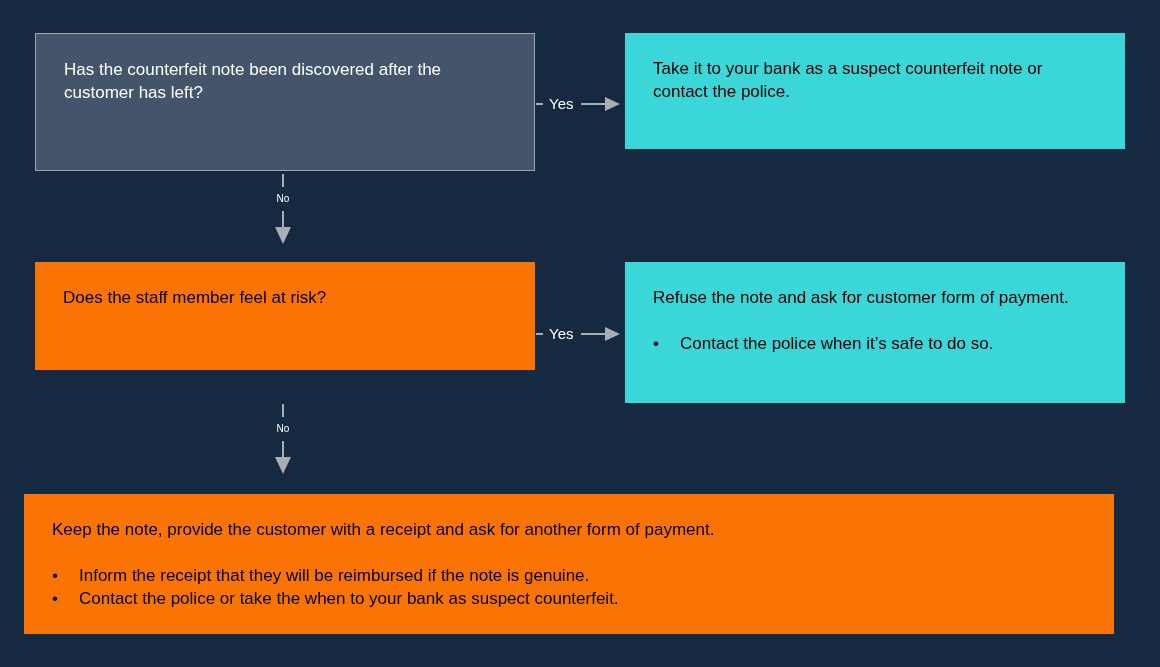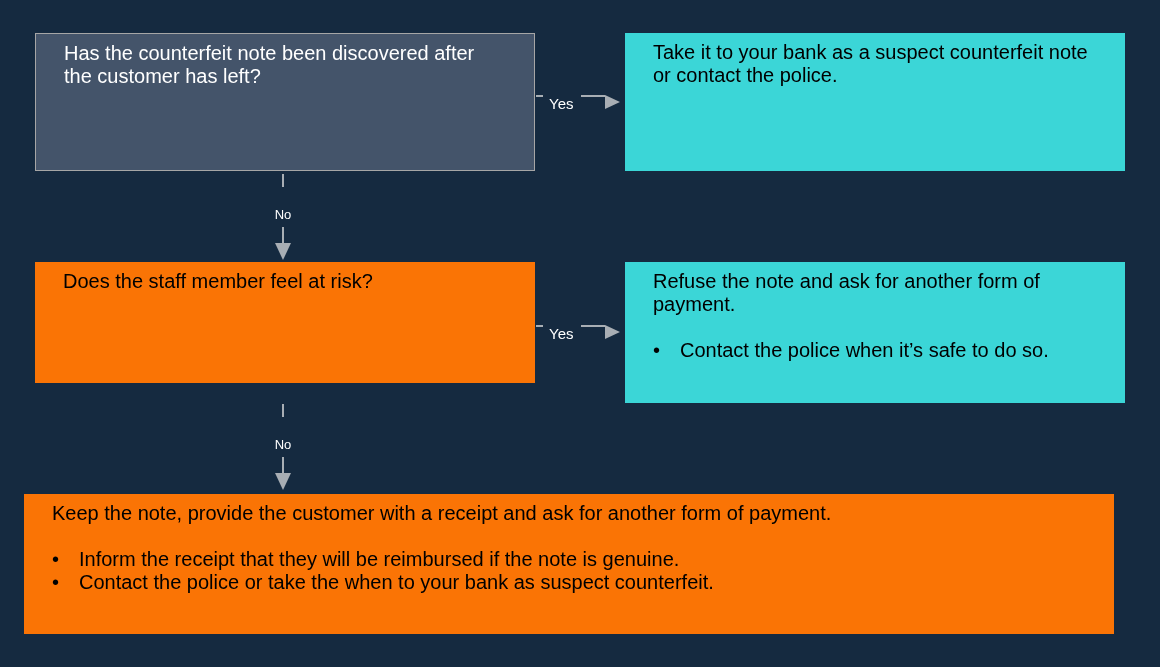--- a/index.html
+++ b/index.html
@@ -11,50 +11,50 @@
       position: relative;
       width: 1160px;
       height: 667px;
       background: var(--bg, #152A40);
       font-family: "Liberation Sans", "DejaVu Sans", sans-serif;
       overflow: hidden;
     }
     .box {
       position: absolute;
       box-sizing: border-box;
-      padding: 8px 28px;
-      font-size: 20px;
+      padding: 24px 28px;
+      font-size: 17px;
       line-height: 23px;
     }
     .box.slate {
       background: var(--slate, #44546A);
       border: 1px solid var(--slateBorder, #A6A6A6);
       color: var(--textLight, #FFFFFF);
     }
     .box.teal {
       background: var(--teal, #3BD6D7);
       color: var(--textDark, #000000);
     }
     .box.orange {
       background: var(--orange, #FA7405);
       color: var(--textDark, #000000);
     }
     #q1 { left: 35px;  top: 33px;  width: 500px;  height: 138px; }
-    #a1 { left: 625px; top: 33px;  width: 500px;  height: 138px; }
-    #q2 { left: 35px;  top: 262px; width: 500px;  height: 121px; }
+    #a1 { left: 625px; top: 33px;  width: 500px;  height: 116px; }
+    #q2 { left: 35px;  top: 262px; width: 500px;  height: 108px; }
     #a2 { left: 625px; top: 262px; width: 500px;  height: 141px; }
     #a3 { left: 24px;  top: 494px; width: 1090px; height: 140px; }
 
     .bullets { margin-top: 23px; }
     .bullet-row { display: flex; }
     .bullet-glyph { width: 27px; flex: 0 0 27px; }
 
     
     .conn { position: absolute; }
-    .hconn { display: flex; height: 18px; }
+    .hconn { display: flex; align-items: center; height: 18px; }
     .stub-h {
       width: 7px; height: 2px;
       background: var(--arrow, #A8AEB4);
     }
     .yes-label {
       color: var(--textLight, #FFFFFF);
       font-size: 15px;
       padding: 0 8px 2px 6px;
     }
     .arrow-line-h {
@@ -67,24 +67,23 @@
       border-top: 7px solid transparent;
       border-bottom: 7px solid transparent;
     }
     .vconn { display: flex; flex-direction: column; align-items: center; width: 48px; }
     .stub-v {
       width: 2px; height: 13px;
       background: var(--arrow, #A8AEB4);
     }
     .no-label {
       color: var(--textLight, #FFFFFF);
-      font-size: 13px;
+      font-size: 10px;
       line-height: 20px;
       padding: 2px 0;
-      margin-top: 16px;
     }
     .arrow-line-v {
       width: 2px; height: 16px;
       background: var(--arrow, #A8AEB4);
     }
     .arrow-head-down {
       width: 0; height: 0;
       border-top: 17px solid var(--arrow, #A8AEB4);
       border-left: 8px solid transparent;
       border-right: 8px solid transparent;
@@ -126,21 +125,21 @@
   </div>
 
   <div class="conn hconn" id="yes2">
     <span class="stub-h"></span>
     <span class="yes-label">Yes</span>
     <span class="arrow-line-h"></span>
     <span class="arrow-head-right"></span>
   </div>
 
   <div class="box teal" id="a2">
-    <div>Refuse the note and ask for another form of payment.</div>
+    <div>Refuse the note and ask for customer form of payment.</div>
     <div class="bullets">
       <div class="bullet-row">
         <span class="bullet-glyph">•</span>
         <span>Contact the police when it’s safe to do so.</span>
       </div>
     </div>
   </div>
 
   <div class="conn vconn" id="no2">
     <span class="stub-v"></span>

